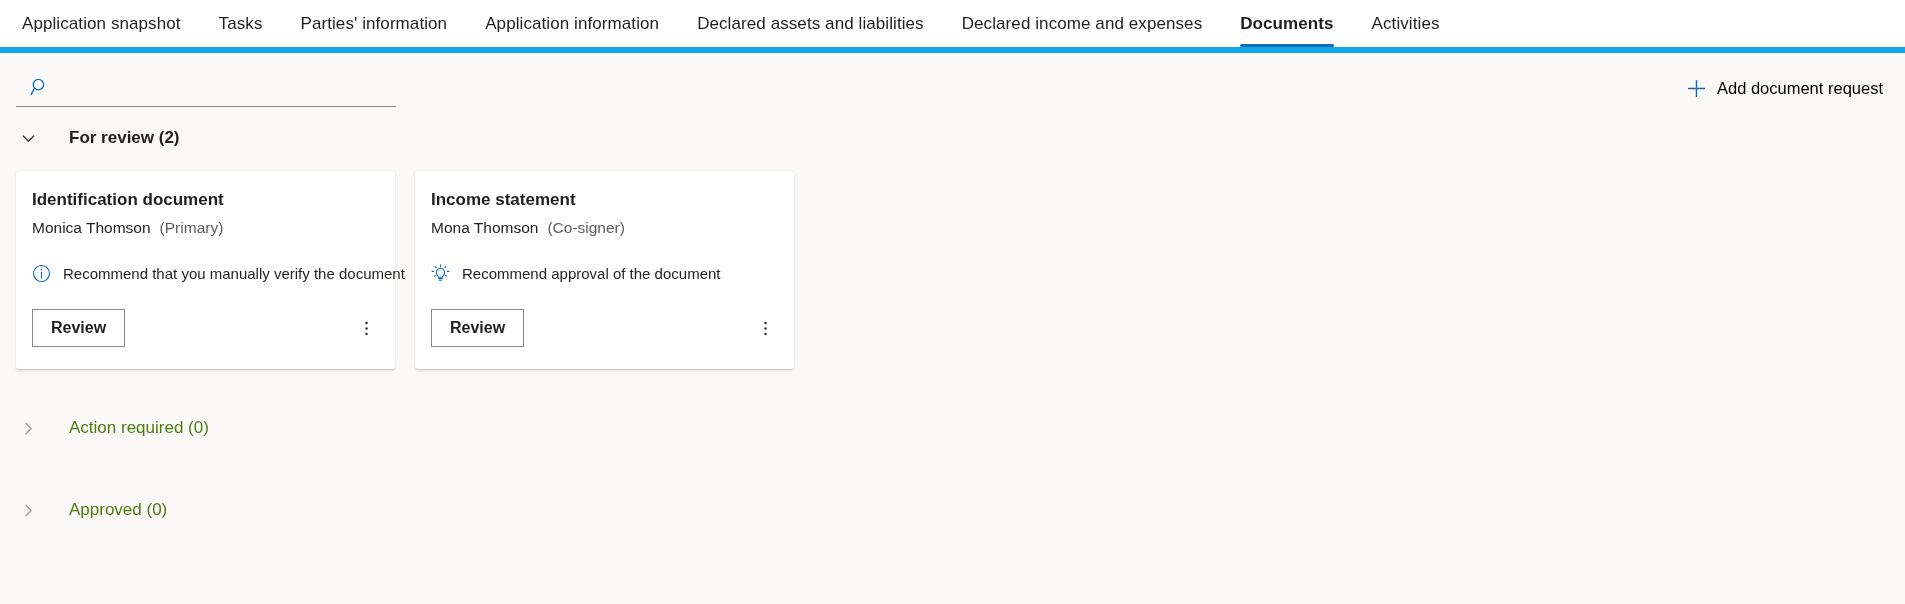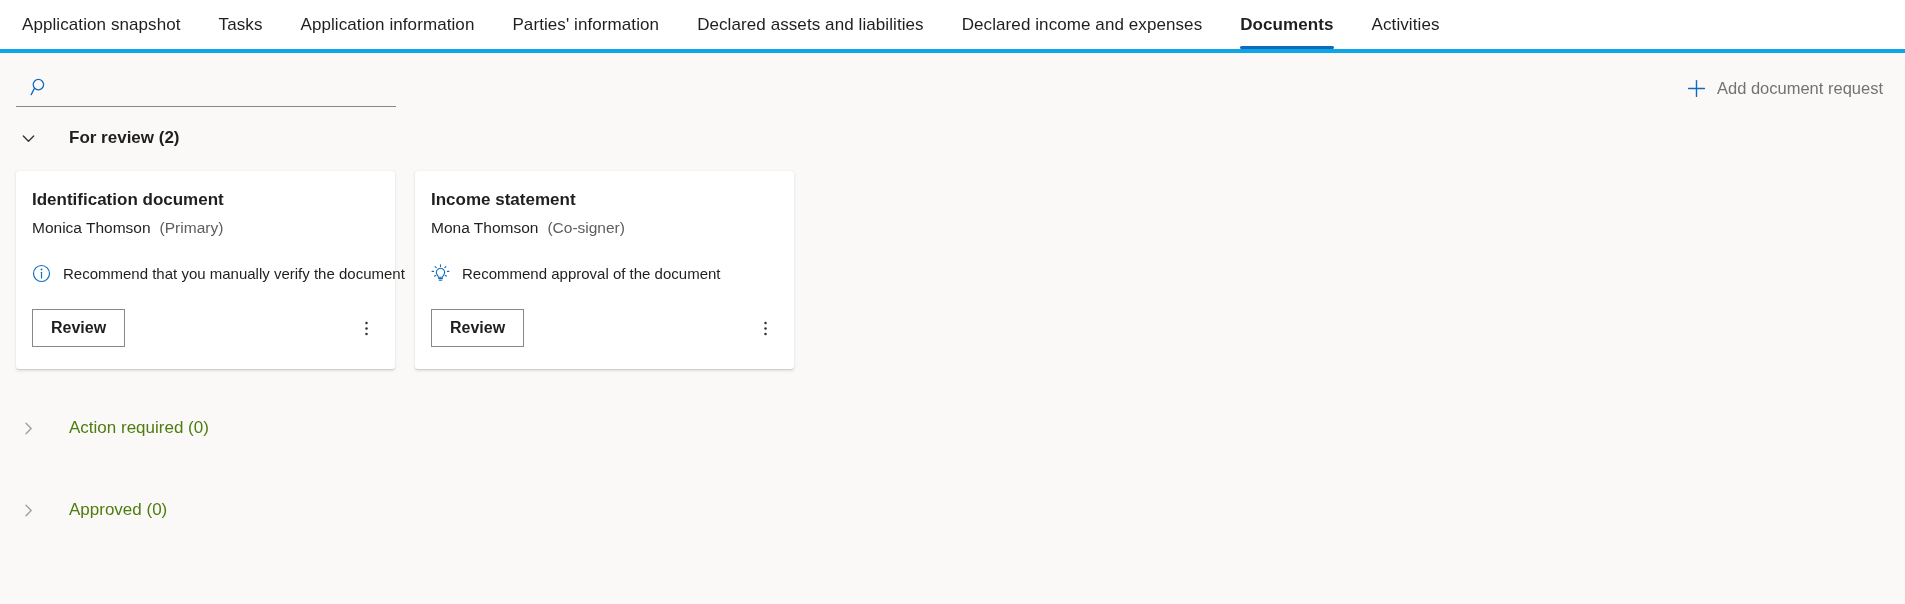--- a/index.html
+++ b/index.html
@@ -18,21 +18,21 @@
   }
 
   
   .tabbar {
     position: relative;
     height: 53px;
     background: #ffffff;
     display: flex;
     align-items: stretch;
     padding-left: 18px;
-    border-bottom: 4px solid #0ea5e9;
+    border-bottom: 6px solid #0ea5e9;
   }
 
   .tab {
     position: relative;
     display: flex;
     align-items: center;
     padding: 0 19px;
     font-size: 17px;
     color: #201f1e;
     cursor: pointer;
@@ -97,21 +97,21 @@
     padding: 0;
     height: 30px;
   }
   .search-input::placeholder { color: #605e5c; opacity: 1; }
 
   .add-request {
     display: flex;
     align-items: center;
     gap: 11px;
     font-size: 16.5px;
-    color: #737373;
+    color: #000000;
     background: transparent;
     border: 0;
     font-family: inherit;
     cursor: pointer;
     padding: 6px 4px;
     margin-top: 8px;
   }
 
   .plus-icon {
     width: 19px;
@@ -244,24 +244,24 @@
 <body>
 
 <div class="tabbar">
   <div class="tab">
     <span>Application snapshot</span>
   </div>
   <div class="tab">
     <span>Tasks</span>
   </div>
   <div class="tab">
+    <span>Parties' information</span>
+  </div>
+  <div class="tab">
     <span>Application information</span>
-  </div>
-  <div class="tab">
-    <span>Parties' information</span>
   </div>
   <div class="tab">
     <span>Declared assets and liabilities</span>
   </div>
   <div class="tab">
     <span>Declared income and expenses</span>
   </div>
   <div class="tab active">
     <span>Documents</span>
   </div>

